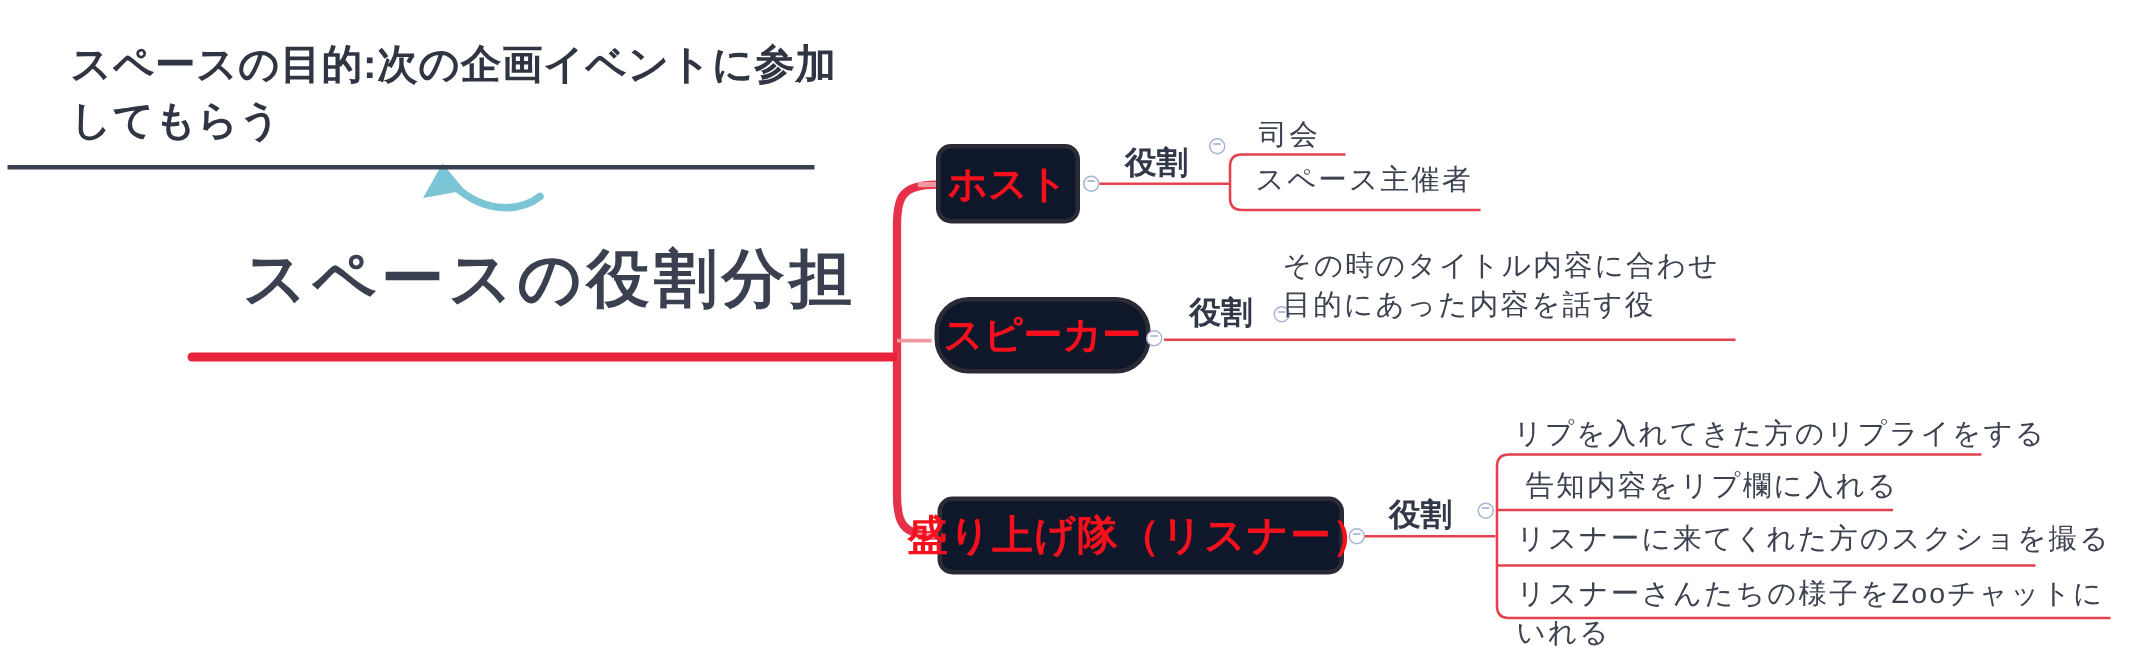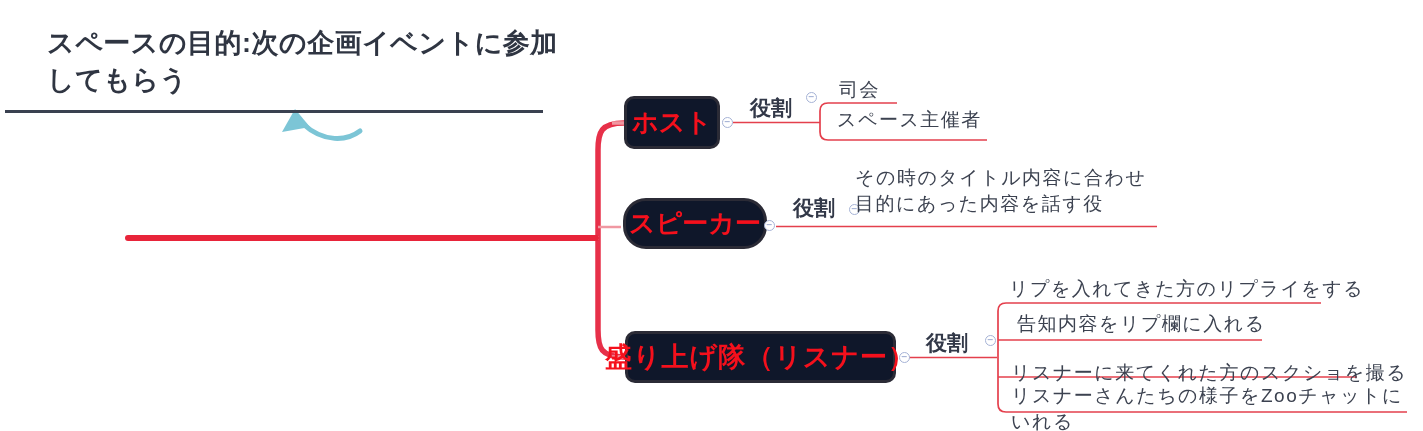--- a/index.html
+++ b/index.html
@@ -86,20 +86,21 @@
 
     <g>
       <path d="M 360 131 C 347 141, 324 143, 303 124" fill="none" stroke="#7cc5d6" stroke-width="5" stroke-linecap="round"></path>
       <polygon points="295,109 282,132 310,127" fill="#7cc5d6"></polygon>
     </g>
   </svg>
 
   <div class="note">スペースの目的:次の企画イベントに参加してもらう</div>
   <div class="note-rule"></div>
 
+  <div class="central-topic">スペースの役割分担</div>
   <div class="central-underline"></div>
 
   <div class="node node-host">ホスト</div>
   <span class="collapse" style="left:722px; top:117px">−</span>
   <div class="rel-label" style="left:750px; top:94px">役割</div>
   <span class="collapse" style="left:806px; top:92px">−</span>
   <div class="leaf" style="left:839px; top:77px">司会</div>
   <div class="leaf" style="left:837px; top:107px">スペース主催者</div>
 
   <div class="node node-speaker">スピーカー</div>
@@ -108,16 +109,16 @@
   <span class="collapse" style="left:849px; top:204px">−</span>
   <div class="leaf" style="left:855px; top:165px; line-height:26px">その時のタイトル内容に合わせ
 目的にあった内容を話す役</div>
 
   <div class="node node-cheer">盛り上げ隊（リスナー）</div>
   <span class="collapse" style="left:899px; top:352px">−</span>
   <div class="rel-label" style="left:926px; top:329px">役割</div>
   <span class="collapse" style="left:985px; top:335px">−</span>
   <div class="leaf" style="left:1009px; top:276px">リプを入れてきた方のリプライをする</div>
   <div class="leaf" style="left:1017px; top:311px">告知内容をリプ欄に入れる</div>
-  <div class="leaf" style="left:1011px; top:360px">リスナーに来てくれた方のスクショを撮る</div>
+  <div class="leaf" style="left:1011px; top:346px">リスナーに来てくれた方のスクショを撮る</div>
   <div class="leaf" style="left:1011px; top:383px">リスナーさんたちの様子をZooチャットにいれる</div>
 
 </div>
 
 </body></html>

